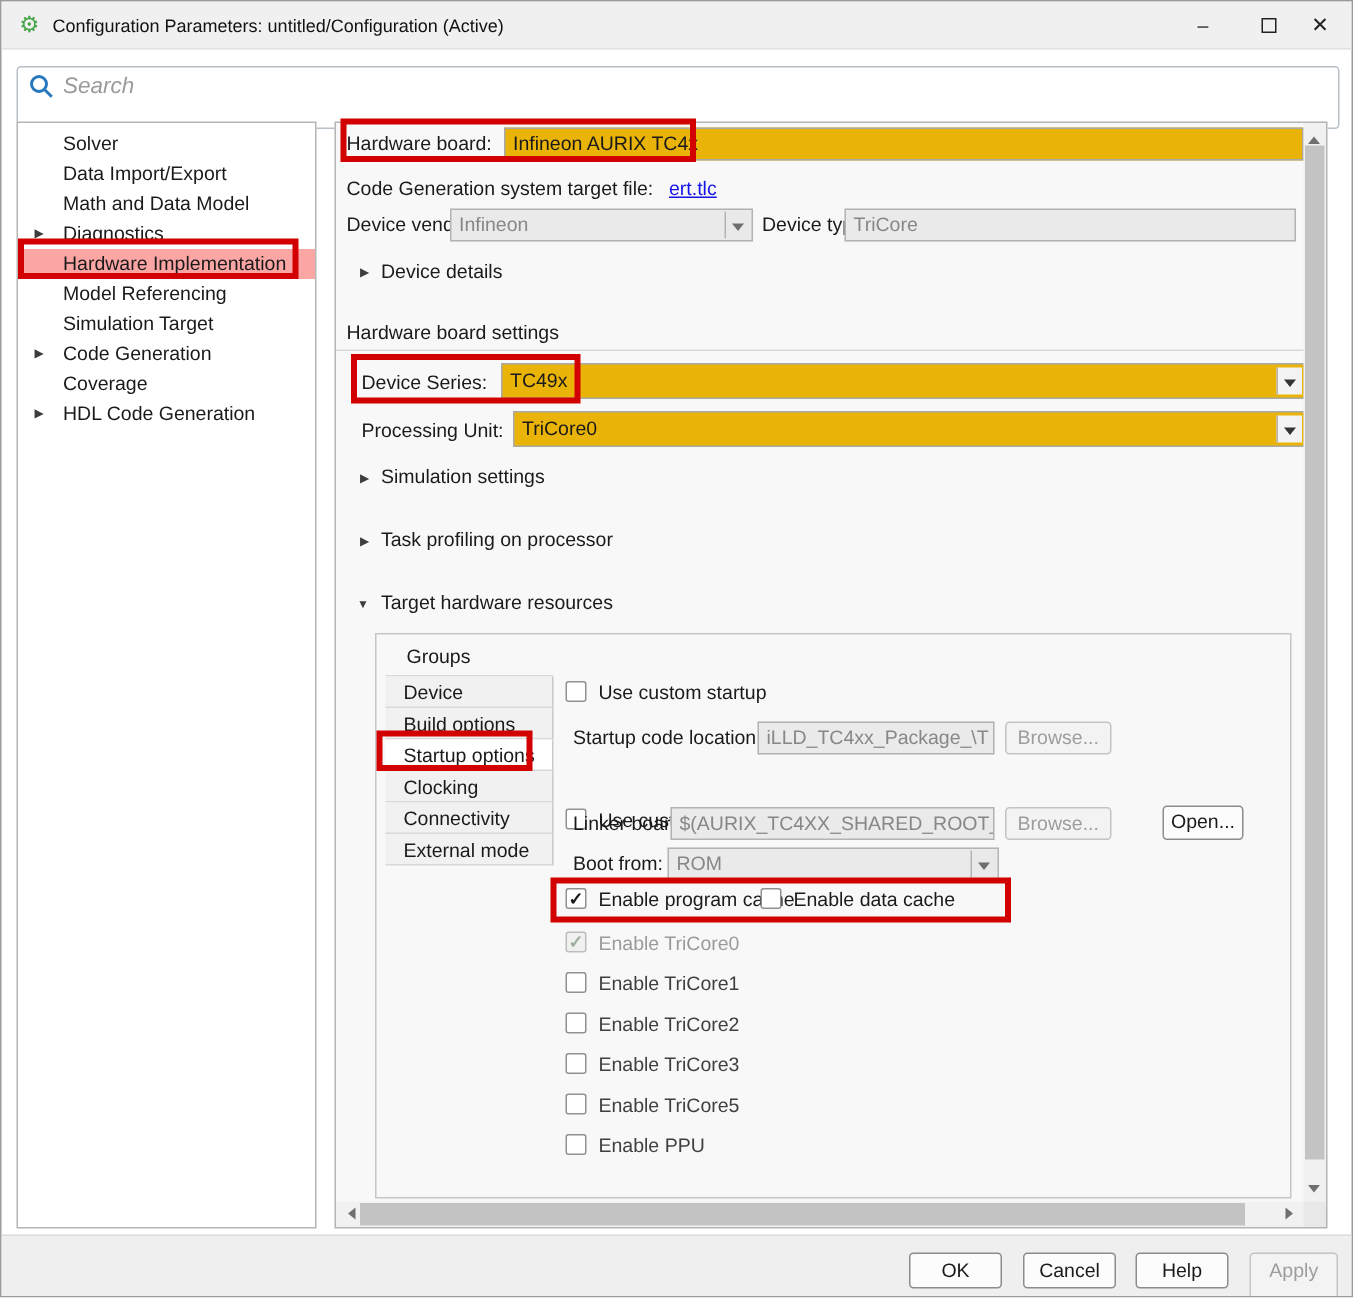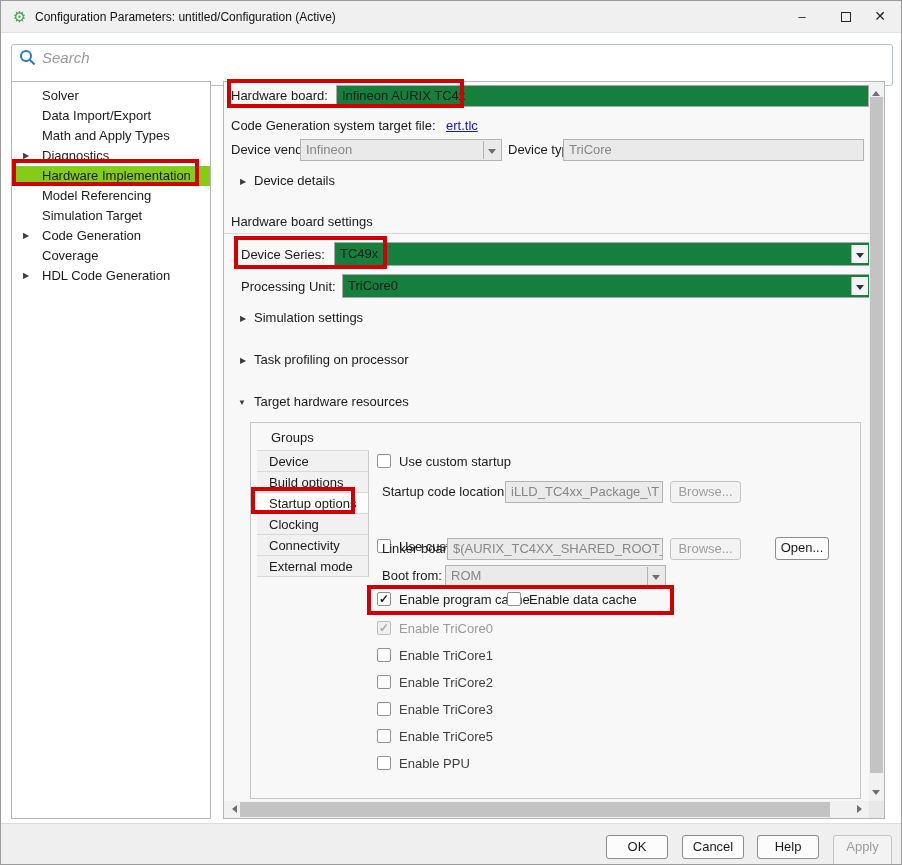--- a/index.html
+++ b/index.html
@@ -21,26 +21,26 @@
   #search-box { position:absolute; left:10px; top:43px; width:882px; height:42px; background:#fff; border:1px solid #b7c0c9; border-radius:3px; }
   #search-icon { position:absolute; left:7px; top:4px; }
   #search-input { position:absolute; left:30px; top:1px; width:840px; height:22px; border:none; outline:none; font-family:"Liberation Sans", sans-serif; font-size:15px; font-style:italic; color:#555; background:transparent; }
   #search-input::placeholder { color:#9a9a9a; font-style:italic; }
 
   
   #sidebar { position:absolute; left:10px; top:80px; width:200px; height:738px; background:#fff; border:1px solid #b5b5b5; padding-top:4px; }
   .side-item { position:relative; height:20px; line-height:20px; }
   .side-item .caret { position:absolute; left:11px; top:0; width:12px; font-size:8px; color:#3d3d3d; }
   .side-item .lbl { position:absolute; left:30px; top:0; white-space:nowrap; }
-  .side-item.selected { background:#84cc16; }
+  .side-item.selected { background:#fca5a5; }
 
   
   #main { position:absolute; left:222px; top:80px; width:662px; height:738px; background:#f8f8f8; border:1px solid #b5b5b5;padding-left:38px; }
   .abs { position:absolute; }
-  .fld { background:#15803d; border:1px solid #a9a9a9; color:#1a1a1a; padding:2px 5px; overflow:hidden; white-space:nowrap; }
+  .fld { background:#eab308; border:1px solid #a9a9a9; color:#1a1a1a; padding:2px 5px; overflow:hidden; white-space:nowrap; }
   .fld.disabled { background:#eaeaea; border-color:#b3b3b3; color:#878787; }
   .combo-arrow { position:absolute; right:1px; top:1px; bottom:1px; width:17px; background:#e9e9e9; border-left:1px solid #b3b3b3; }
   .combo-arrow::after { content:""; position:absolute; left:4px; top:8px; border:4px solid transparent; border-top:5px solid #6e6e6e; }
   .combo-arrow.dark::after { border-top-color:#333; }
   .caret-row { font-size:8px; color:#3d3d3d; }
   .link { color:#1313e8; text-decoration:underline; }
   .rule { height:1px; background:#d8d8d8; }
 
   
   #groupbox { position:absolute; left:26px; top:340px; width:611px; height:377px; border:1px solid #c6c6c6; }
@@ -101,21 +101,21 @@
         <div class="side-item">
           <span class="caret"></span>
           <span class="lbl">Solver</span>
         </div>
         <div class="side-item">
           <span class="caret"></span>
           <span class="lbl">Data Import/Export</span>
         </div>
         <div class="side-item">
           <span class="caret"></span>
-          <span class="lbl">Math and Apply Types</span>
+          <span class="lbl">Math and Data Model</span>
         </div>
         <div class="side-item">
           <span class="caret">▶</span>
           <span class="lbl">Diagnostics</span>
         </div>
         <div class="side-item selected">
           <span class="caret"></span>
           <span class="lbl">Hardware Implementation</span>
         </div>
         <div class="side-item">

